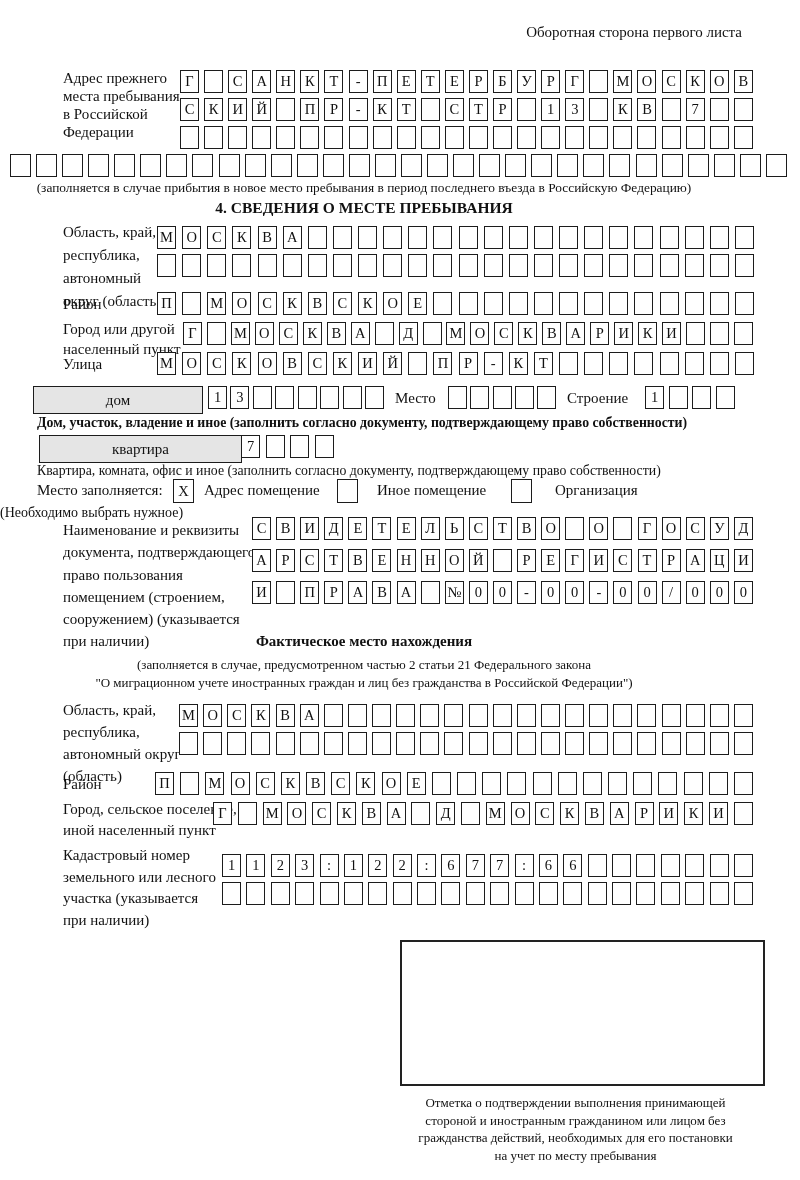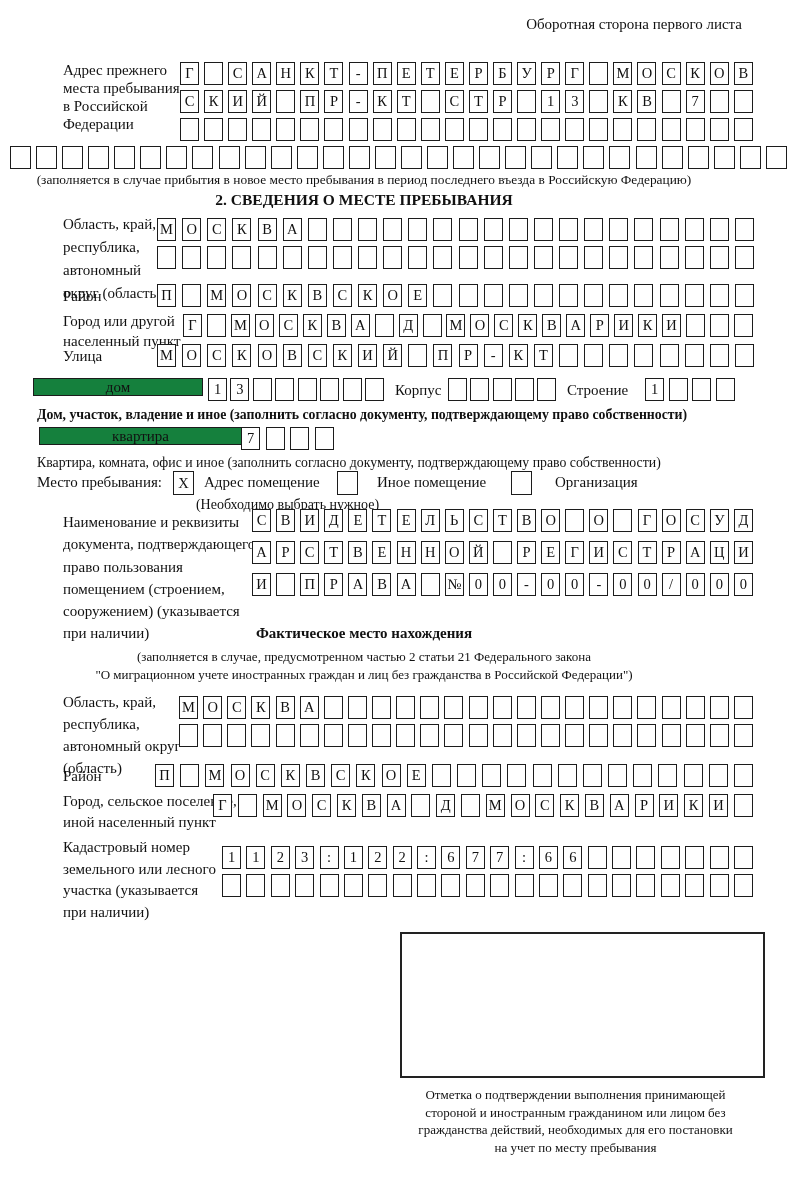--- a/index.html
+++ b/index.html
@@ -2,36 +2,36 @@
 <html lang="ru"><head>
 <meta charset="utf-8">
 <style>
   * { margin:0; padding:0; box-sizing:border-box; }
   html,body { background:#ffffff; }
   body {
     position:relative; width:800px; height:1180px;
     font-family:"Liberation Serif","DejaVu Serif",serif;
     color:#111;
   }
-  .abs { position:absolute; }
+  .abs { position:absolute;margin-top:8px; }
   .lbl { font-size:15px; line-height:18px; white-space:pre-line; }
   .cap { font-size:13px; }
   .center { left:0; width:728px; text-align:center; }
   .hdg { font-weight:bold; font-size:15.5px; }
   .boxrow { display:flex; justify-content:space-between; height:25px; }
   .cell {
     flex:none; width:19px; height:23px; border:1.6px solid #1c1c1c;
     display:flex; align-items:center; justify-content:center;
     font-size:14.5px; line-height:1; background:#fff;
   }
   .wide21 .cell { width:21px; }
   .widebox {
-    border:1.6px solid #1c1c1c; height:18px;
+    border:1.6px solid #1c1c1c; height:28px;
     display:flex; align-items:center; justify-content:center;
-    font-size:15px; background:#15803d;
+    font-size:15px; background:#e5e5e5;
   }
   .chk {
     width:21px; height:24px; border:1.6px solid #1c1c1c;
     display:flex; align-items:center; justify-content:center;
     font-size:14.5px; background:#fff;
   }
   .bigbox { border:2px solid #222; background:#fff; }
   .pre { white-space:pre-line; }
 </style>
 </head>
@@ -150,21 +150,21 @@
     <span class="cell"></span>
     <span class="cell"></span>
     <span class="cell"></span>
     <span class="cell"></span>
     <span class="cell"></span>
     <span class="cell"></span>
   </div>
 
 <div class="abs cap center" style="top:172px; font-size:13.4px;">(заполняется в случае прибытия в новое место пребывания в период последнего въезда в Российскую Федерацию)</div>
 
-<div class="abs hdg center" style="top:191px;">2. СВЕДЕНИЯ О МЕСТЕ ПРЕБЫВАНИЯ</div>
+<div class="abs hdg center" style="top:191px;">4. СВЕДЕНИЯ О МЕСТЕ ПРЕБЫВАНИЯ</div>
 
 <div class="abs lbl" style="left:63px; top:213px; width:130px; line-height:23px;">Область, край,
 республика,
 автономный
 округ (область)</div>
 <div class="abs boxrow" style="left:157px; top:218px; width:597px;">
     <span class="cell">М</span>
     <span class="cell">О</span>
     <span class="cell">С</span>
     <span class="cell">К</span>
@@ -305,21 +305,21 @@
 <div class="abs boxrow" style="left:208px; top:378px; width:176px;">
     <span class="cell">1</span>
     <span class="cell">3</span>
     <span class="cell"></span>
     <span class="cell"></span>
     <span class="cell"></span>
     <span class="cell"></span>
     <span class="cell"></span>
     <span class="cell"></span>
   </div>
-<div class="abs lbl" style="left:395px; top:381px;">Корпус</div>
+<div class="abs lbl" style="left:395px; top:381px;">Место</div>
 <div class="abs boxrow" style="left:448px; top:378px; width:108px;">
     <span class="cell"></span>
     <span class="cell"></span>
     <span class="cell"></span>
     <span class="cell"></span>
     <span class="cell"></span>
   </div>
 <div class="abs lbl" style="left:567px; top:381px;">Строение</div>
 <div class="abs boxrow" style="left:645px; top:378px; width:90px;">
     <span class="cell">1</span>
@@ -331,28 +331,28 @@
 
 <div class="abs widebox" style="left:39px; top:427px; width:203px;">квартира</div>
 <div class="abs boxrow" style="left:241px; top:427px; width:93px;">
     <span class="cell">7</span>
     <span class="cell"></span>
     <span class="cell"></span>
     <span class="cell"></span>
   </div>
 <div class="abs cap" style="left:37px; top:455px; font-size:13.8px;">Квартира, комната, офис и иное (заполнить согласно документу, подтверждающему право собственности)</div>
 
-<div class="abs lbl" style="left:37px; top:473px;">Место пребывания:</div>
+<div class="abs lbl" style="left:37px; top:473px;">Место заполняется:</div>
 <div class="abs chk" style="left:173px; top:471px;">X</div>
 <div class="abs lbl" style="left:204px; top:473px;">Адрес помещение</div>
 <div class="abs chk" style="left:337px; top:471px;"></div>
 <div class="abs lbl" style="left:377px; top:473px;">Иное помещение</div>
 <div class="abs chk" style="left:511px; top:471px;"></div>
 <div class="abs lbl" style="left:555px; top:473px;">Организация</div>
-<div class="abs cap" style="left:0; top:497px; width:575px; text-align:center; font-size:14px;">(Необходимо выбрать нужное)</div>
+<div class="abs cap" style="left:0; top:497px; width:575px; font-size:14px;">(Необходимо выбрать нужное)</div>
 
 <div class="abs lbl" style="left:63px; top:511px; width:210px; line-height:22.3px;">Наименование и реквизиты
 документа, подтверждающего
 право пользования
 помещением (строением,
 сооружением) (указывается
 при наличии)</div>
 <div class="abs boxrow" style="left:252px; top:509px; width:501px;">
     <span class="cell">С</span>
     <span class="cell">В</span>

